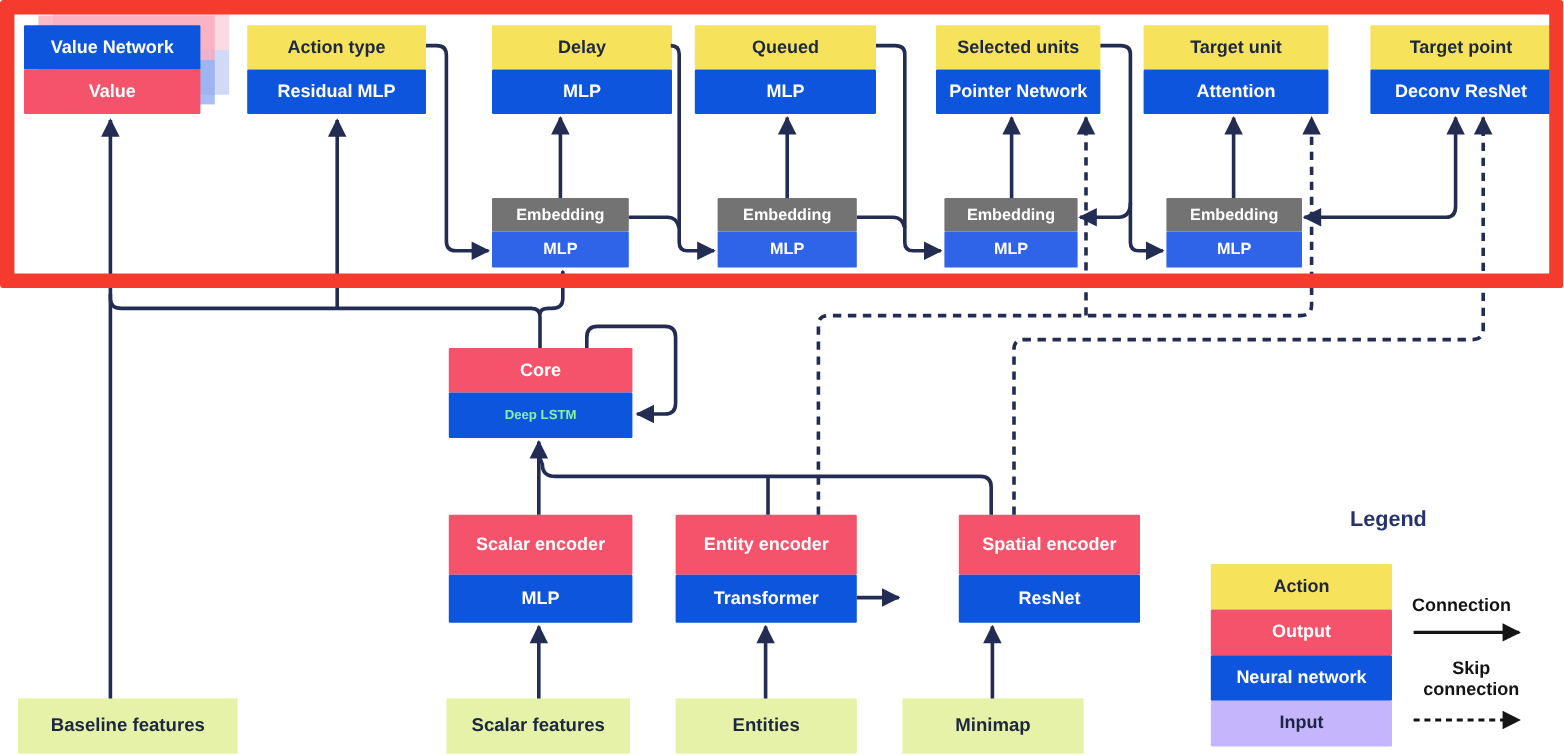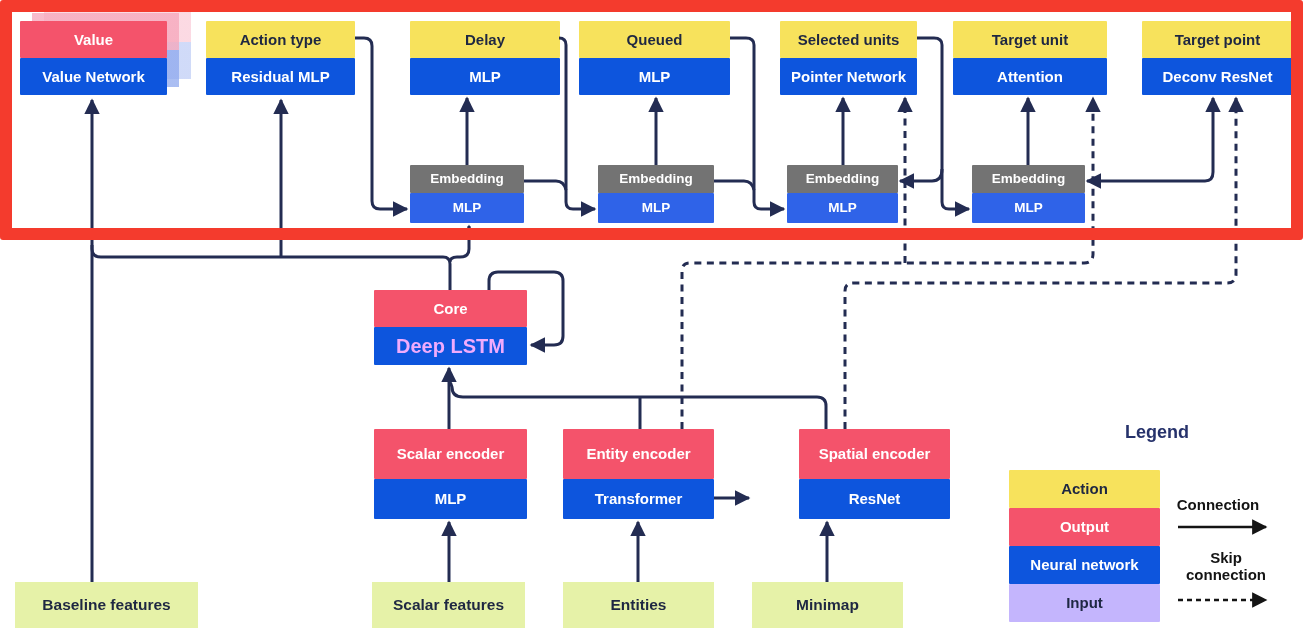--- a/index.html
+++ b/index.html
@@ -18,21 +18,21 @@
   .ghost{position:absolute;width:147px;height:74px;z-index:1;}
   .ghost1{background:linear-gradient(#f6a5ba 0 50%, #8ea8ee 50% 100%);opacity:.75;}
   .ghost2{background:linear-gradient(#fbd3de 0 50%, #c8d4f7 50% 100%);opacity:.85;}
 
   
   .emb .a{height:28px;line-height:28px;background:#737373;color:#ffffff;font-size:13.5px;}
   .emb .b{height:30px;line-height:30px;background:#2f63e8;color:#ffffff;font-size:13.5px;}
 
   
   .core .a{height:37px;line-height:37px;background:#f4536b;color:#ffffff;font-size:15px;}
-  .core .b{height:38px;line-height:38px;background:#0d55dd;color:#f0abfc;font-size:20px;}
+  .core .b{height:38px;line-height:38px;background:#0d55dd;color:#86efac;font-size:11px;}
 
   
   .enc .a{height:50px;line-height:50px;background:#f4536b;color:#ffffff;font-size:15px;}
   .enc .b{height:40px;line-height:40px;background:#0d55dd;color:#ffffff;font-size:15px;}
 
   
   .input{height:46px;line-height:46px;background:#e6f2a8;color:#1e2742;font-size:15.5px;font-weight:600;}
 
   
   .legend-title{position:absolute;z-index:2;font-size:18px;font-weight:600;color:#26326b;text-align:center;}
@@ -54,22 +54,22 @@
 </style>
 </head>
 <body>
 
 <div class="stage">
 
   <div class="ghost ghost2" style="left:44px;top:5px;"></div>
   <div class="ghost ghost1" style="left:32px;top:13px;"></div>
 
   <div class="node head output" style="left:20px;top:21px;width:147px;">
+    <span class="seg b">Value Network</span>
     <span class="seg a">Value</span>
-    <span class="seg b">Value Network</span>
   </div>
   <div class="node head" style="left:206px;top:21px;width:149px;">
     <span class="seg a">Action type</span>
     <span class="seg b">Residual MLP</span>
   </div>
   <div class="node head" style="left:410px;top:21px;width:150px;">
     <span class="seg a">Delay</span>
     <span class="seg b">MLP</span>
   </div>
   <div class="node head" style="left:579px;top:21px;width:151px;">

